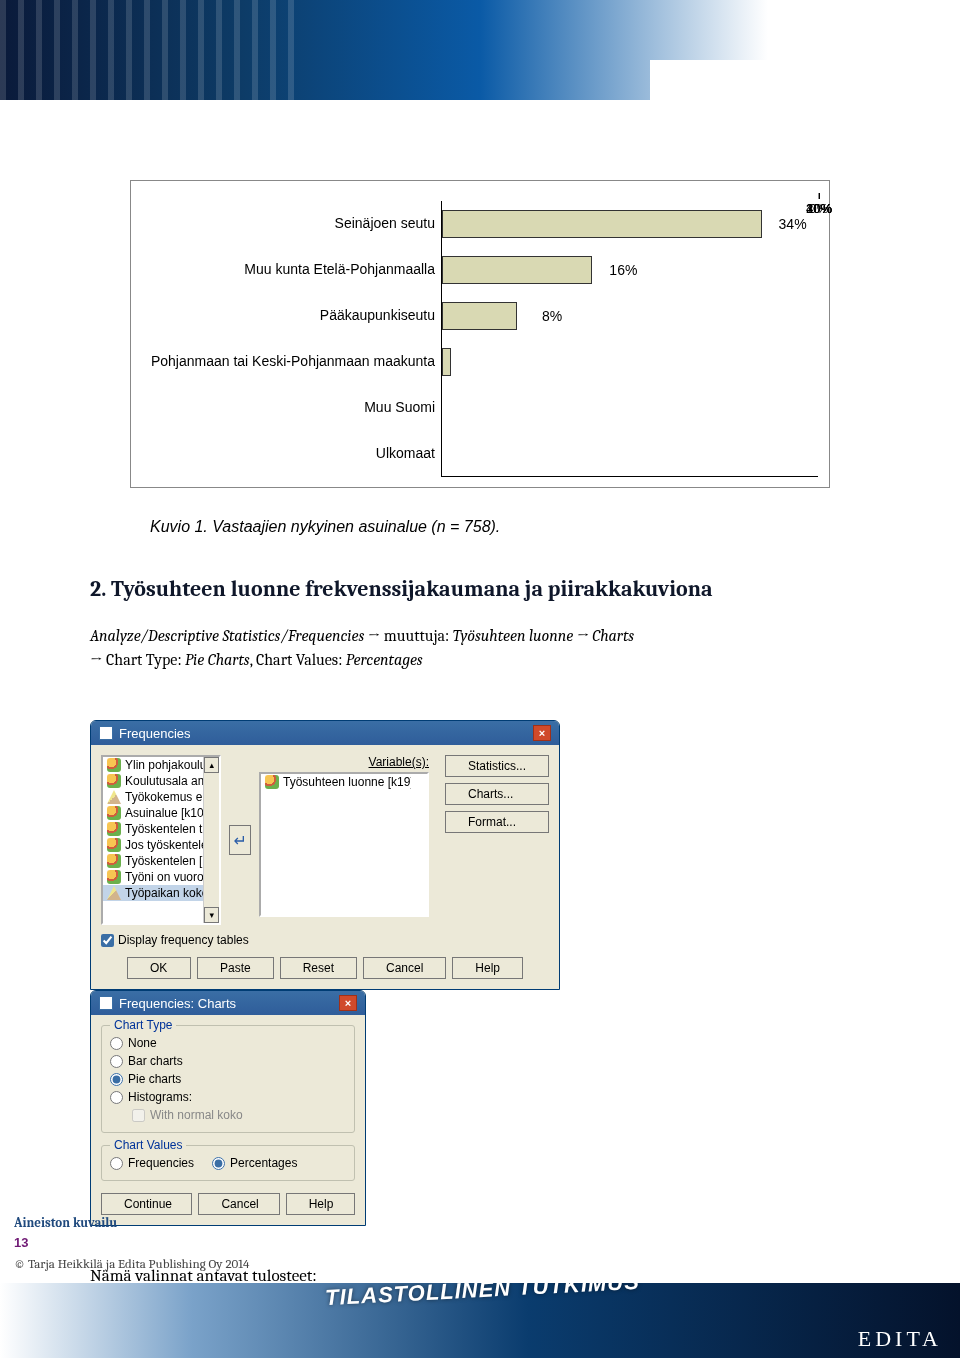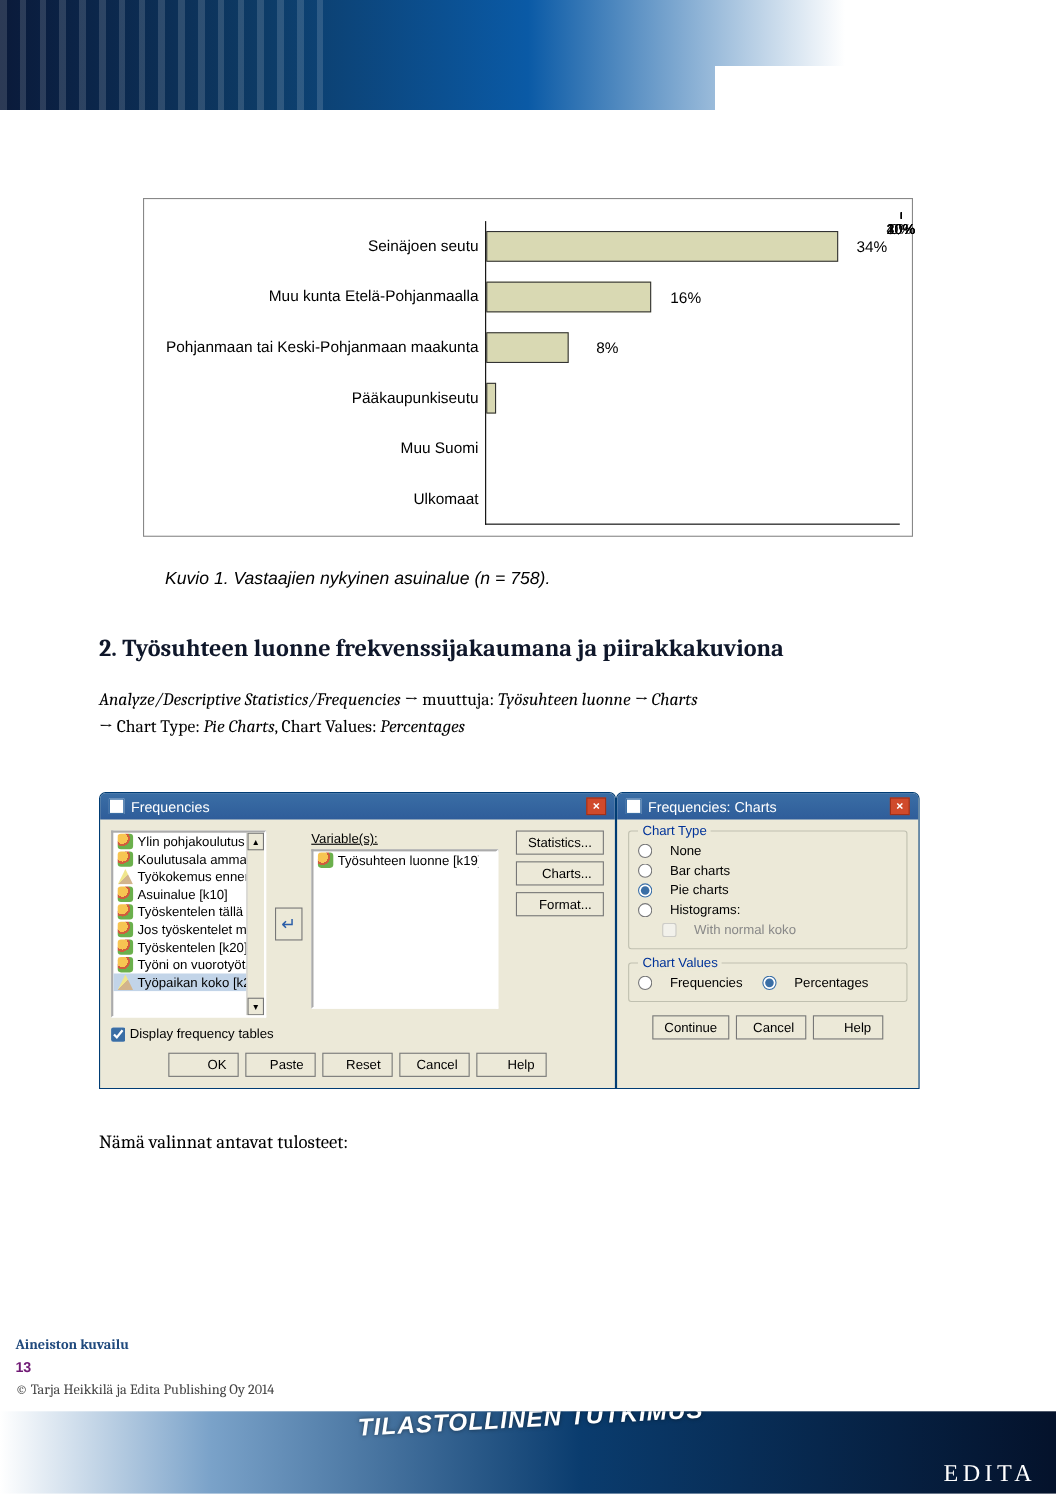--- a/index.html
+++ b/index.html
@@ -118,21 +118,21 @@
   }
   .body-text {
     font-family: Cambria, Georgia, serif;
     font-size: 16px;
     line-height: 1.5;
     margin-bottom: 48px;
   }
   .body-text .ital { font-style: italic; }
 
   
-  .dialogs { display:flex; gap:0; margin-bottom:40px; }
+  .dialogs { display:flex; gap:0; margin-bottom:40px;flex-direction:column; }
   .dlg {
     background: #ece9d8;
     border: 1px solid #003c74;
     border-radius: 6px 6px 0 0;
     font-size: 12px;
     overflow:hidden;
   }
   .dlg-title {
     background: linear-gradient(#3a6ea5, #2f5d9a);
     color: #fff;
@@ -188,39 +188,39 @@
     clip-path: polygon(50% 0, 100% 100%, 0 100%);
   }
   .transfer-btn {
     align-self: center;
     width: 30px; height: 30px;
     border: 1px solid #777;
     background: #ece9d8;
     display:flex;align-items:center;justify-content:center;
     font-size:16px;color:#2a5da8;
   }
-  .col-right { flex:1; display:flex; flex-direction:column; }
+  .col-right { flex:1; display:flex; flex-direction:column;align-items:flex-end; }
   .lbl { margin-bottom:3px; text-decoration:underline; }
   .side-btns { display:flex; flex-direction:column; gap:6px; margin-left:8px; }
   .btn {
-    border:1px solid #777; background:#ece9d8; padding:3px 10px;
-    min-width:64px; text-align:right;
+    border:1px solid #777; background:#ece9d8; padding:3px 22px;
+    min-width:64px; text-align:left;
   }
   .chk { display:flex; align-items:center; gap:4px; margin-top:8px; }
   .chk input { accent-color: #3a6ea5; }
   .bottom-btns { display:flex; gap:6px; justify-content:center; margin-top:10px; }
 
   .grp {
     border:1px solid #c0c0b0; border-radius:3px; padding:8px; margin-bottom:12px;
     position:relative;
   }
   .grp-title {
     position:absolute; top:-8px; left:8px; background:#ece9d8; padding:0 4px; color:#003399;
   }
-  .radio-row { display:flex; align-items:center; gap:16px; padding:2px 0; }
+  .radio-row { display:flex; align-items:center; gap:5px; padding:2px 0; }
   .radio-row input { accent-color:#3a6ea5; }
   .indent { margin-left:22px; color:#888; }
   .values-row { display:flex; gap:18px; }
 
   .note {
     font-family: Cambria, Georgia, serif;
     font-size: 17px;
     margin: 20px 0 100px 0;
   }
 
@@ -259,24 +259,24 @@
   <div class="chart-frame">
     <div class="chart-body">
       <div class="chart-labels">
         <div class="row">
             <span>Seinäjoen seutu</span>
           </div>
         <div class="row">
             <span>Muu kunta Etelä-Pohjanmaalla</span>
           </div>
         <div class="row">
+            <span>Pääkaupunkiseutu</span>
+          </div>
+        <div class="row">
             <span>Pohjanmaan tai Keski-Pohjanmaan maakunta</span>
-          </div>
-        <div class="row">
-            <span>Pääkaupunkiseutu</span>
           </div>
         <div class="row">
             <span>Muu Suomi</span>
           </div>
         <div class="row">
             <span>Ulkomaat</span>
           </div>
       </div>
       <div style="flex:1; display:flex; flex-direction:row;">
         <div class="chart-plot">

